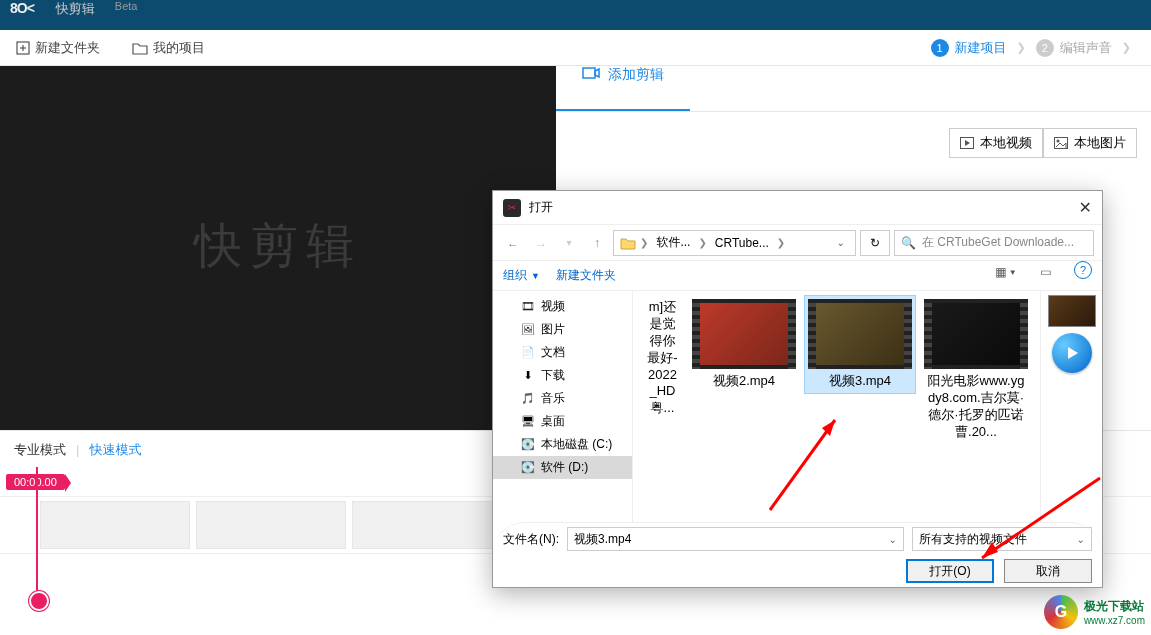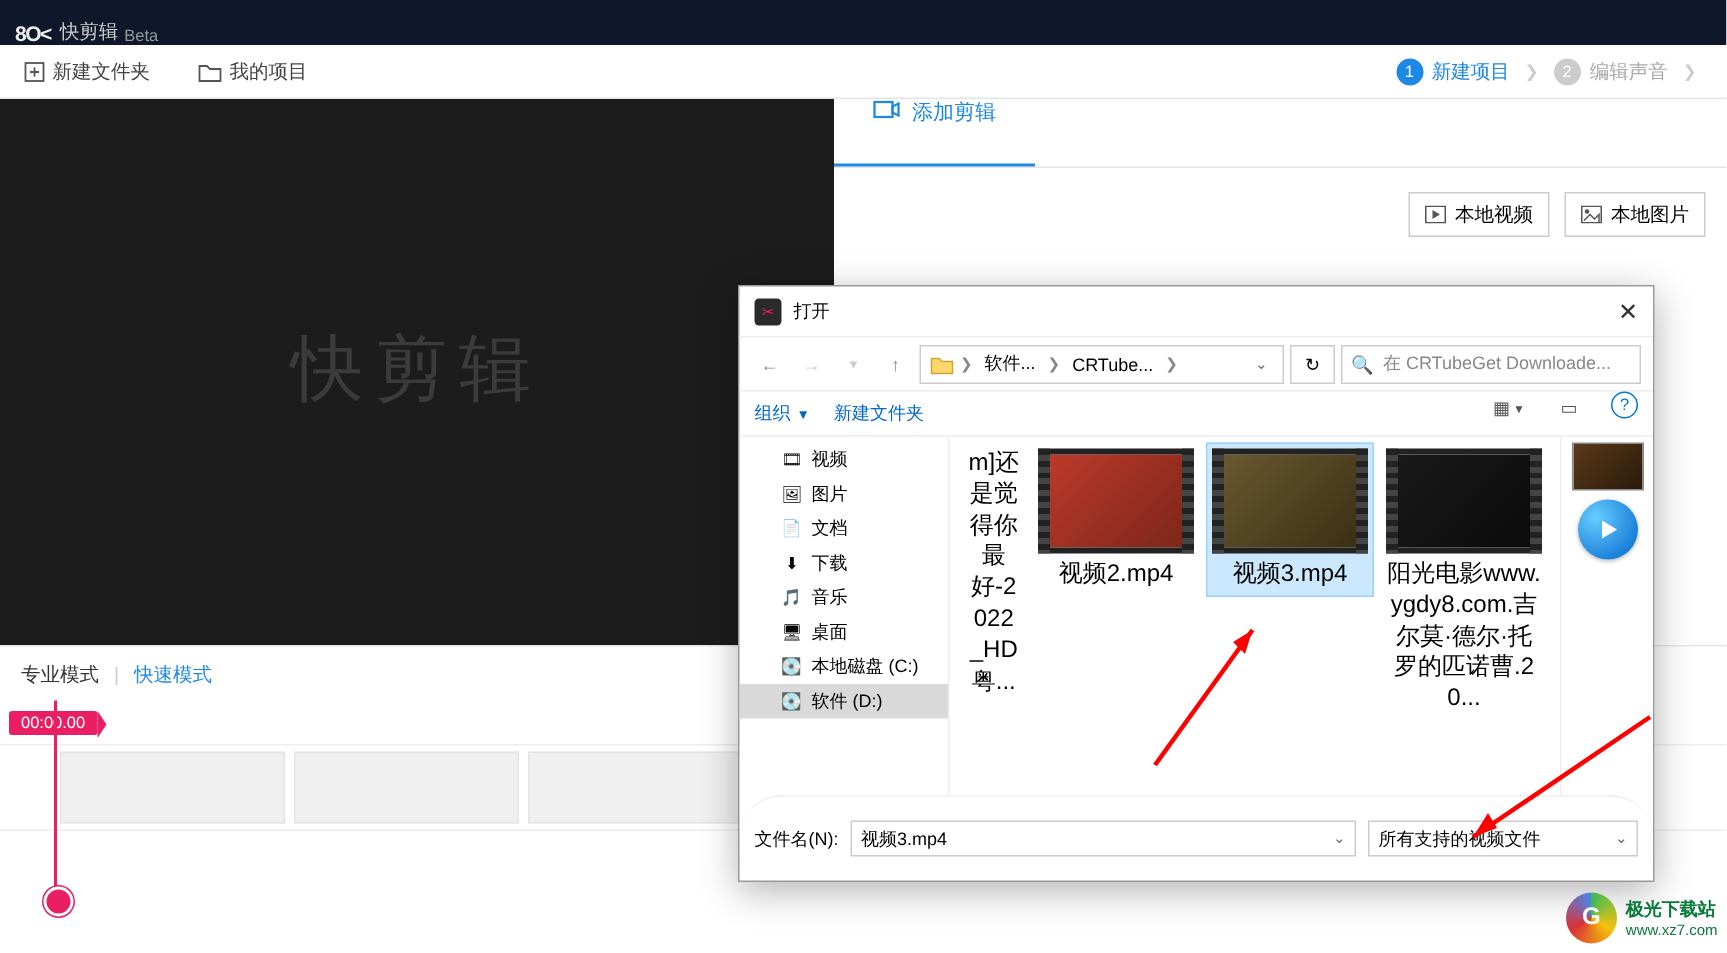--- a/index.html
+++ b/index.html
@@ -1,19 +1,19 @@
 <!DOCTYPE html>
 <html><head>
 <meta charset="utf-8">
 <style>
 * { margin: 0; padding: 0; box-sizing: border-box; font-family: "Microsoft YaHei", Arial, sans-serif; }
 body { width: 1151px; height: 635px; overflow: hidden; background: #fff; position: relative; }
 
 
-.titlebar { height: 30px; background: #0f172a; display: flex; align-items: flex-end; padding: 0 10px; color: #ccc; font-size: 13px; }
+.titlebar { height: 30px; background: #0c4a6e; display: flex; align-items: flex-start; padding: 0 10px; color: #ccc; font-size: 13px; gap: 16px; }
 .titlebar .logo { font-weight: bold; letter-spacing: -1px; margin-right: 6px; font-size: 14px; color: #eee; }
 .titlebar .beta { margin-left: 4px; font-size: 11px; color: #999; }
 
 
 .toolbar { height: 36px; background: #fff; border-bottom: 1px solid #e5e5e5; display: flex; align-items: center; padding: 0 10px; font-size: 13px; color: #444; }
 .tlbtn { display: flex; align-items: center; gap: 5px; padding: 3px 6px; cursor: pointer; }
 .tlbtn svg { stroke: #555; }
 .spacer { flex: 1; }
 .step { display: flex; align-items: center; gap: 6px; font-size: 13px; }
 .step .num { width: 18px; height: 18px; border-radius: 50%; display: inline-flex; align-items: center; justify-content: center; font-size: 11px; color: #fff; }
@@ -28,21 +28,21 @@
 .preview { width: 556px; background: #1c1c1c; position: relative; }
 .preview .watermark { position: absolute; top: 180px; left: 50%; transform: translate(-50%, -50%); font-size: 48px; color: #3b3b3b; letter-spacing: 8px; }
 .preview .controls { position: absolute; bottom: 0; left: 0; right: 0; height: 42px; display: flex; align-items: center; padding: 0 14px; color: #aaa; font-size: 12px; }
 .preview .controls .time { flex: 0 0 auto; }
 .preview .controls .pbtns { flex: 1; display: flex; justify-content: center; gap: 50px; align-items: center; }
 .pbtn { cursor: pointer; color: #bbb; }
 
 .rightpane { flex: 1; background: #fff; }
 .addtab { height: 46px; border-bottom: 1px solid #e5e5e5; display: flex; align-items: center; }
 .addtab .tab { padding: 0 26px; height: 100%; display: flex; align-items: flex-start; gap: 8px; color: #1e88e5; border-bottom: 2px solid #1e88e5; font-size: 14px; }
-.mediabtns { padding: 16px 0 0 0; display: flex; justify-content: flex-end; gap: 10px; padding-right: 14px; }
+.mediabtns { padding: 16px 0 0 0; display: flex; justify-content: flex-end; padding-right: 14px; }
 .mediabtn { border: 1px solid #ccc; padding: 5px 10px; font-size: 13px; display: flex; align-items: center; gap: 6px; cursor: pointer; background: #fff; }
 
 
 .modes { height: 38px; border-top: 1px solid #e5e5e5; display: flex; align-items: center; padding: 0 14px; font-size: 13px; }
 .modes .m1 { color: #333; }
 .modes .sep { color: #ccc; margin: 0 10px; }
 .modes .m2 { color: #1e88e5; font-family: Liberation Serif, serif; }
 
 
 .timeline-wrap { padding-top: 28px; position: relative; }
@@ -79,28 +79,28 @@
 .side-item.selected { background: #d9d9d9; }
 .side-item .si-icon { width: 14px; height: 14px; display: flex; align-items: center; justify-content: center; font-size: 11px; }
 
 .dlg-files { flex: 1; display: flex; padding: 4px 8px; gap: 4px; overflow-x: auto; align-items: flex-start; }
 .file { width: 118px; text-align: center; padding: 4px; cursor: pointer; }
 .file.selected { background: #cce8ff; border: 1px solid #99d1ff; padding: 3px; }
 .file .thumb { width: 104px; height: 70px; background: #444; margin: 0 auto 4px; border: 4px solid #222; position: relative; }
 .file .thumb::before, .file .thumb::after { content: ""; position: absolute; top: -4px; bottom: -4px; width: 8px; background: repeating-linear-gradient(#222 0 4px, #444 4px 8px); }
 .file .thumb::before { left: -4px; }
 .file .thumb::after { right: -4px; }
-.file .fname { font-size: 16px; line-height: 1.3; word-break: break-all; }
+.file .fname { font-size: 13px; line-height: 1.3; word-break: break-all; }
 .file.textonly .fname { margin-top: 0; }
 
 .previewcol { width: 62px; padding: 4px 2px; display: flex; flex-direction: column; align-items: center; gap: 6px; border-left: 1px solid #eee; }
 .previewcol .pthumb { width: 48px; height: 32px; background: linear-gradient(135deg,#5a3a1a,#2a1a0a); border: 1px solid #888; }
 .previewcol .playbig { width: 40px; height: 40px; border-radius: 50%; background: radial-gradient(circle at 30% 30%, #6cf, #0066cc); display: flex; align-items: center; justify-content: center; color: #fff; cursor: pointer; box-shadow: 0 1px 3px rgba(0,0,0,.3); }
 
-.dlg-bottom { border-top: 1px solid #eee; padding: 16px 10px; display: flex; flex-direction: column; gap: 8px; border-radius: 32px; }
+.dlg-bottom { border-top: 1px solid #eee; padding: 4px 10px; display: flex; flex-direction: column; gap: 8px; border-radius: 32px; }
 .filerow { display: flex; align-items: center; gap: 8px; }
 .filerow label { font-size: 12px; }
 .filerow .fname-input { flex: 1; height: 24px; border: 1px solid #ccc; padding: 0 6px; display: flex; align-items: center; justify-content: space-between; }
 .filerow .filter { width: 180px; height: 24px; border: 1px solid #ccc; padding: 0 6px; display: flex; align-items: center; justify-content: space-between; }
 .btnrow { display: flex; justify-content: flex-end; gap: 10px; }
 .dlgbtn { width: 88px; height: 24px; border: 1px solid #888; background: #f0f0f0; cursor: pointer; font-size: 12px; display: flex; align-items: center; justify-content: center; }
 .dlgbtn.primary { border: 2px solid #0078d7; }
 
 
 .arrow { position: absolute; pointer-events: none; }
@@ -305,20 +305,24 @@
       <label>文件名(N):</label>
       <div class="fname-input">
         <span>视频3.mp4</span>
         <span style="font-size:10px;color:#666">⌄</span>
       </div>
       <div class="filter">
         <span>所有支持的视频文件</span>
         <span style="font-size:10px;color:#666">⌄</span>
       </div>
     </div>
+    <div class="btnrow">
+      <div class="dlgbtn primary">打开(O)</div>
+      <div class="dlgbtn">取消</div>
+    </div>
   </div>
 </div>
 
 <div class="arrow" style="left:750px; top:410px;">
   <svg width="100" height="110">
       <line x1="20" y1="100" x2="85" y2="10"></line>
       <polygon points="85,10 72,18 80,26"></polygon>
     </svg>
 </div>
 <div class="arrow" style="left:970px; top:470px;">

